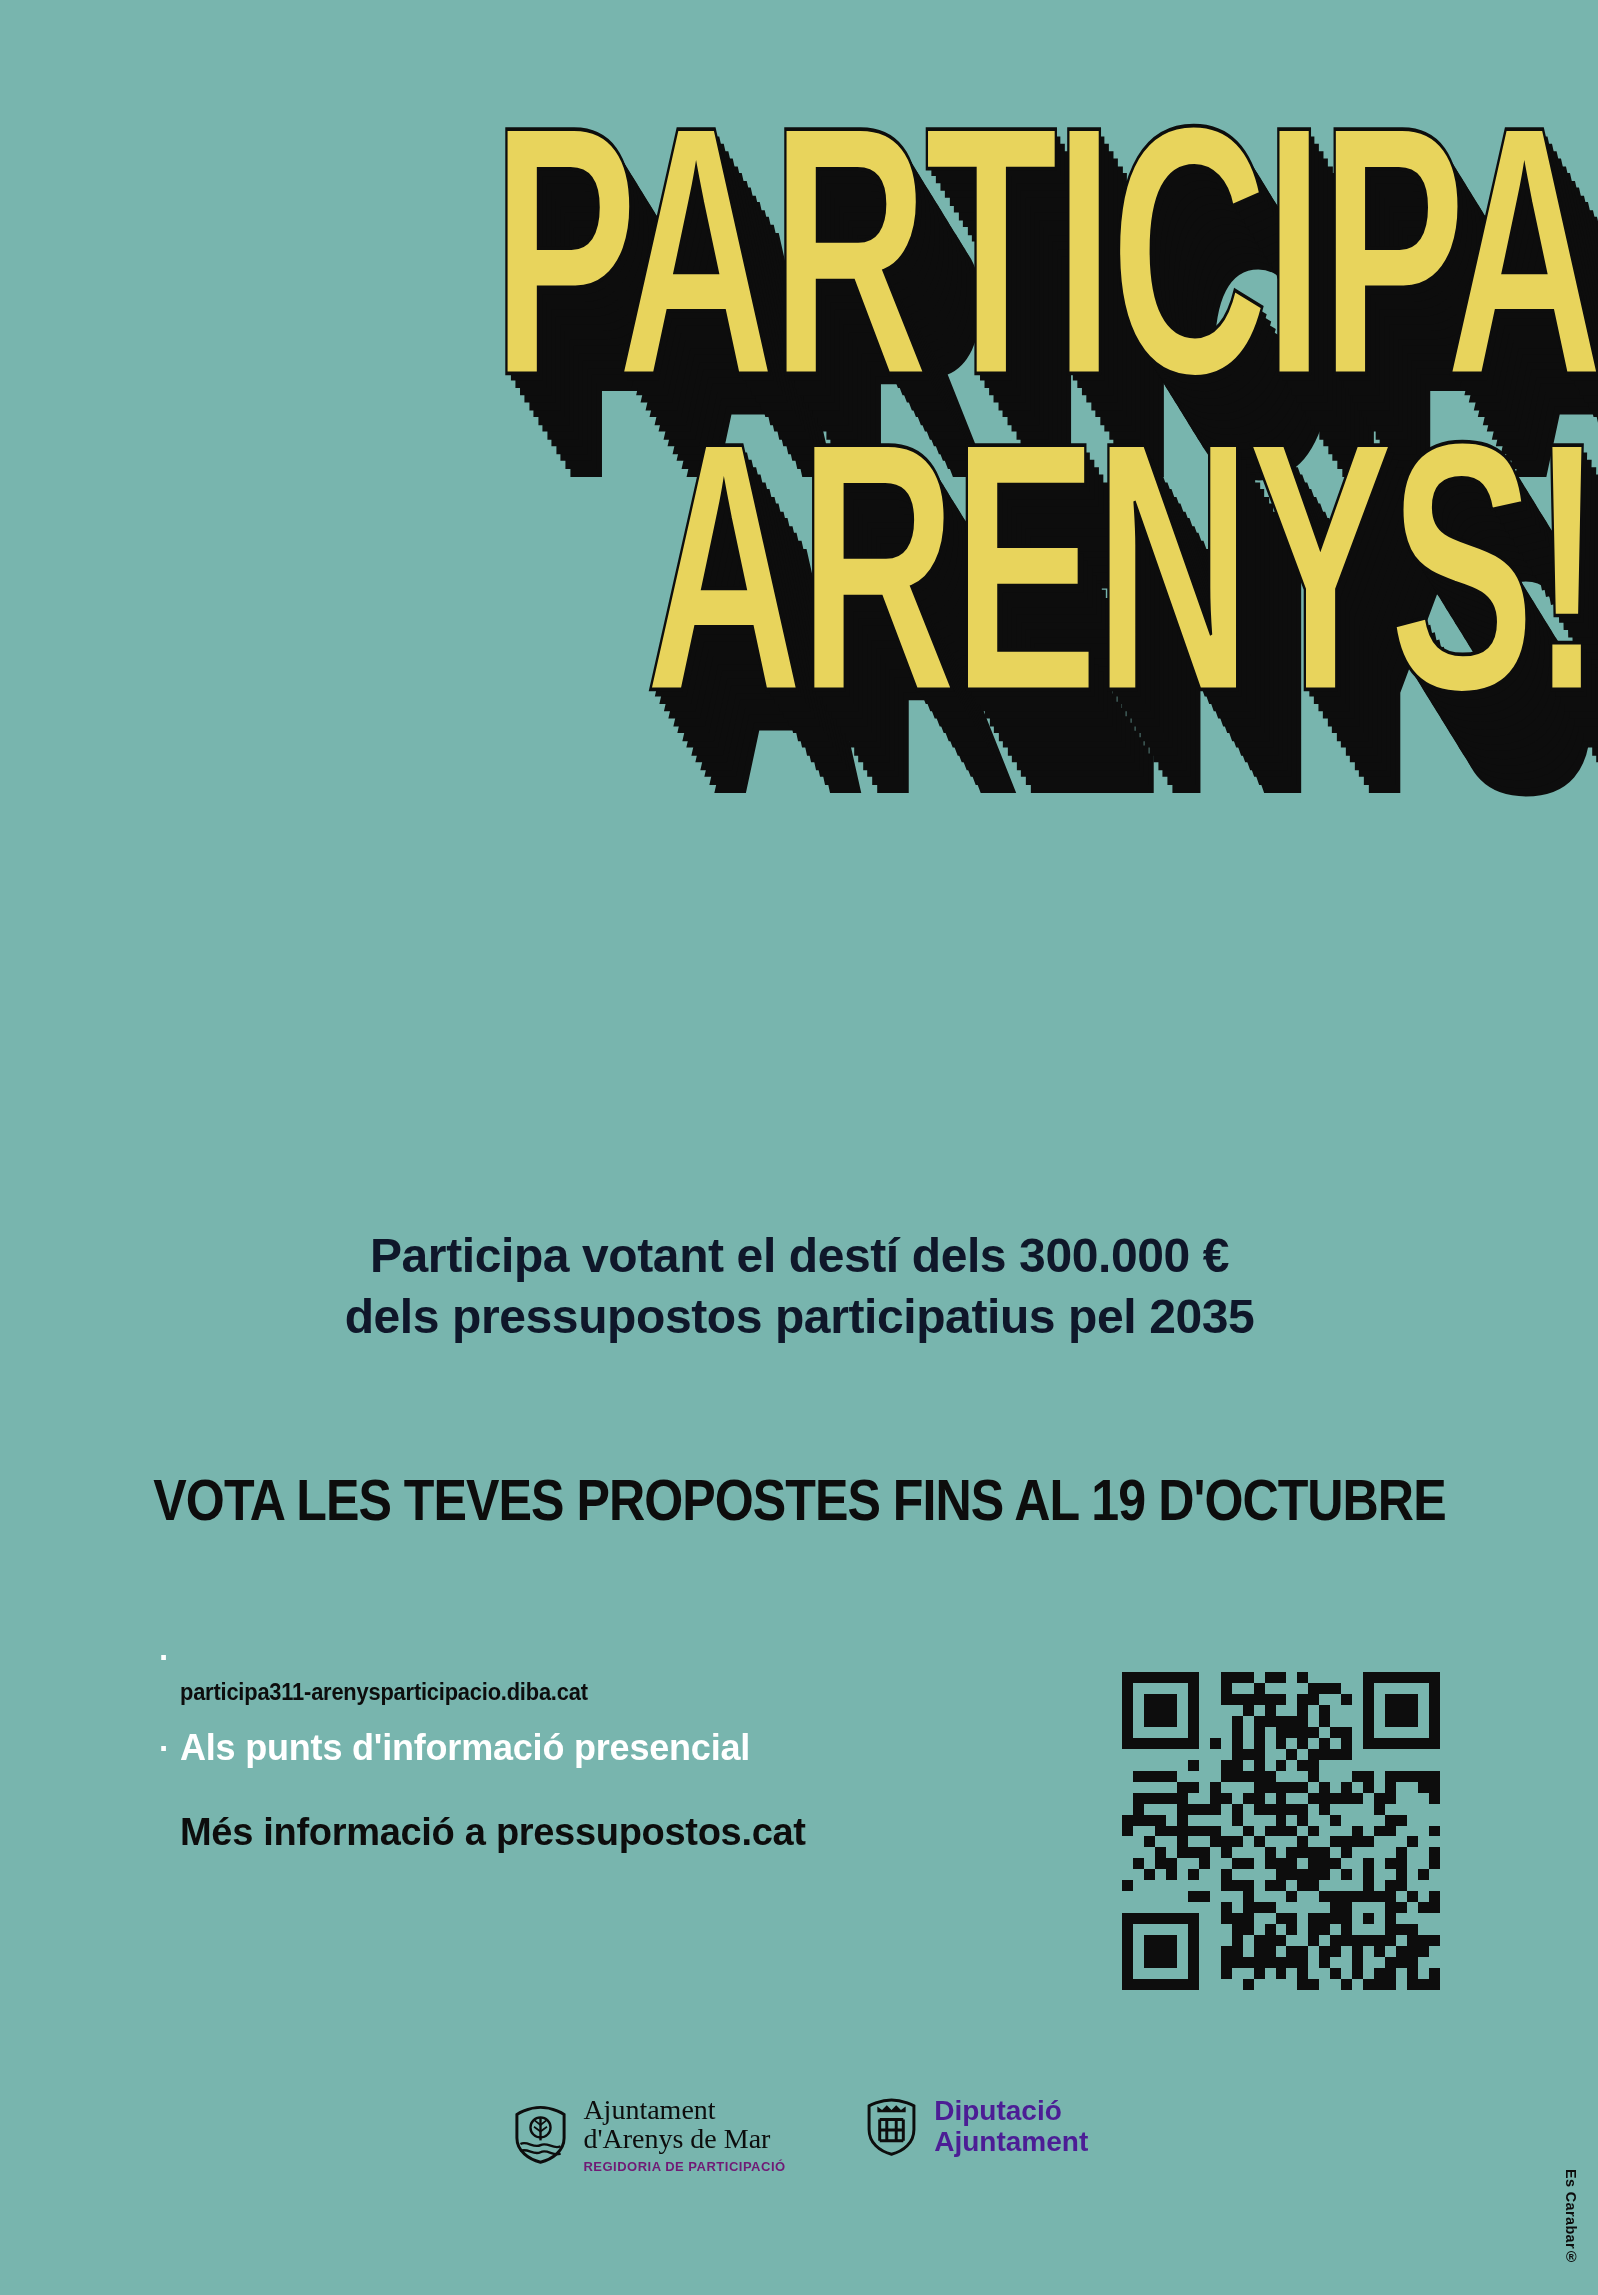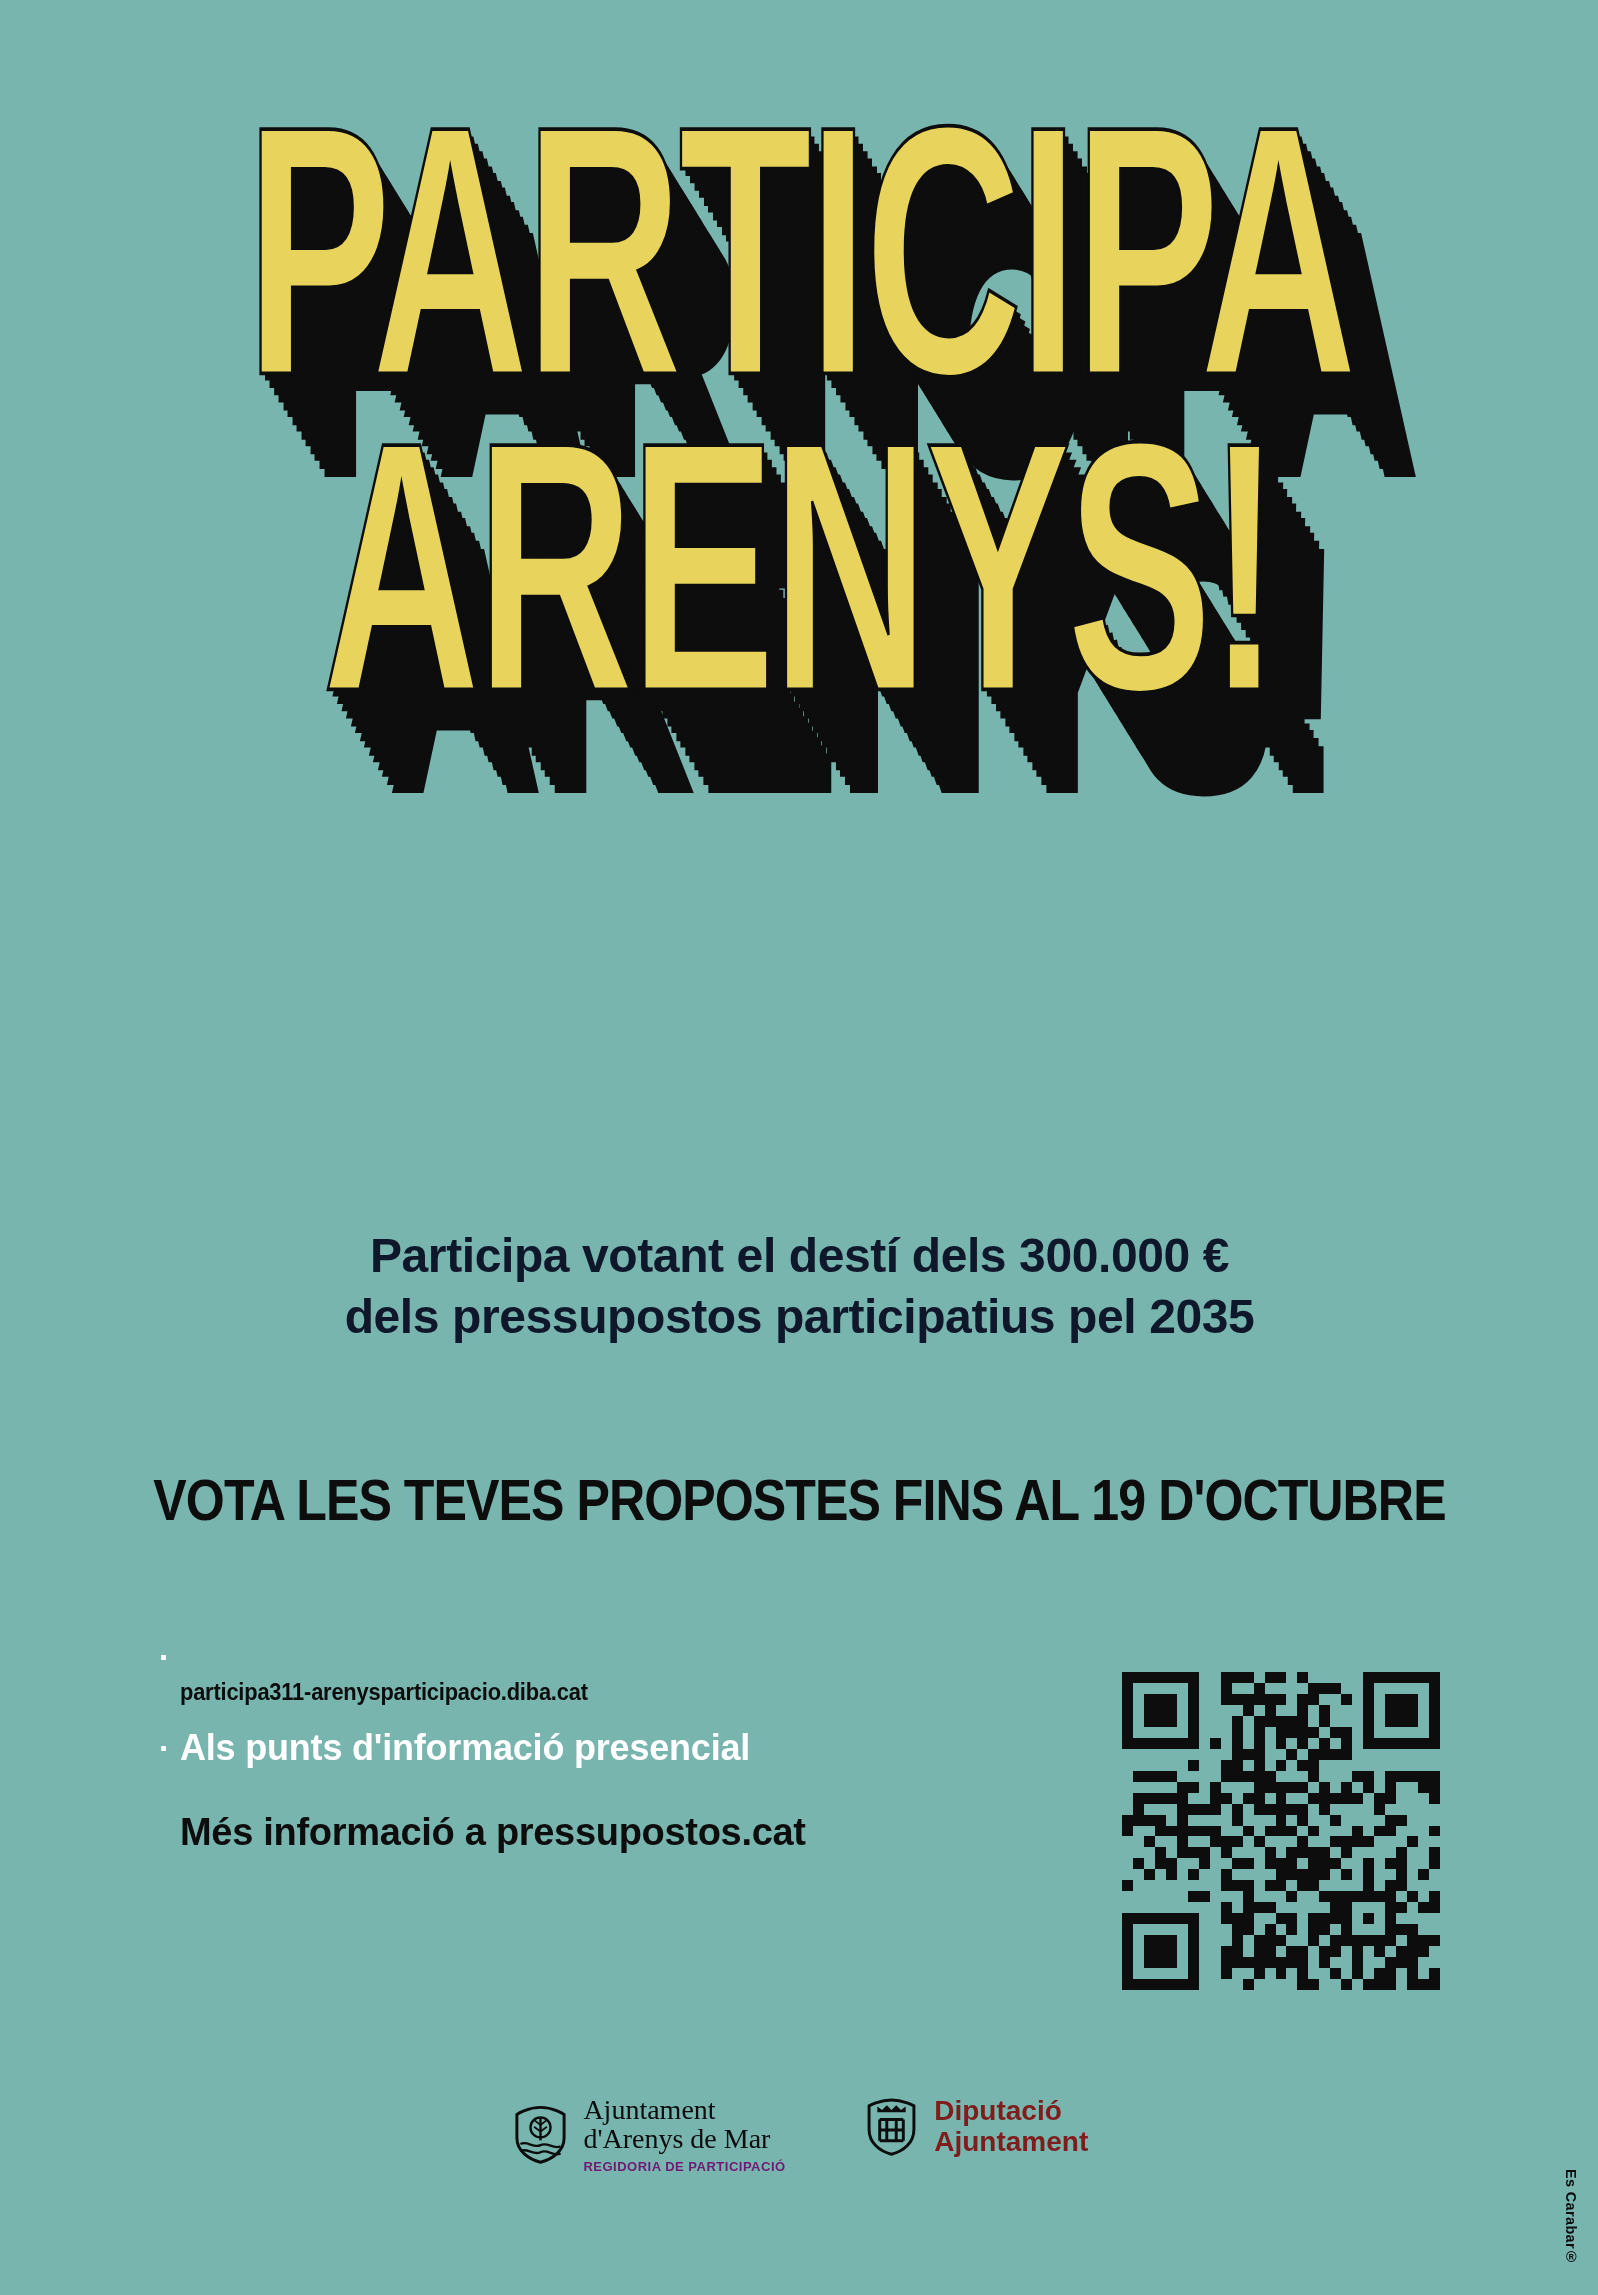--- a/index.html
+++ b/index.html
@@ -20,21 +20,21 @@
     inset: 0;
     background: #78b5ae;
   }
 
   
   .headline-block {
     position: absolute;
     left: 0;
     right: 0;
     top: 106px;
-    text-align: center;
+    text-align: right;
   }
   .headline {
     font-family: "Liberation Sans", sans-serif;
     font-weight: bold;
     color: #e8d45c;
     letter-spacing: -4.5px;
     line-height: 0.82;
     transform: scaleY(1.62) scaleX(1.0);
     transform-origin: center top;
     white-space: nowrap;
@@ -185,21 +185,21 @@
     letter-spacing: 0.5px;
     margin-top: 5.3px;
     color: #701a75;
   }
   .logo-text.diba .d1,
   .logo-text.diba .d2 {
     font-family: "Liberation Sans", sans-serif;
     font-size: 28px;
     font-weight: bold;
     line-height: 1.12;
-    color: #7f1d1d;
+    color: #4c1d95;
   }
 
   
   .credit {
     position: absolute;
     right: 19.7px;
     bottom: 30px;
     color: #0d0d0d;
     font-size: 14.4px;
     font-weight: bold;

